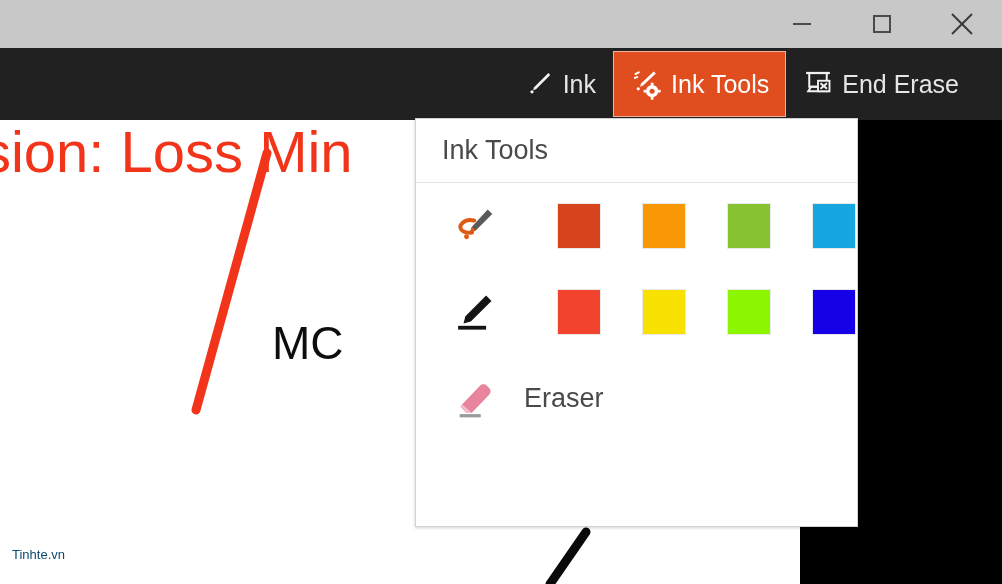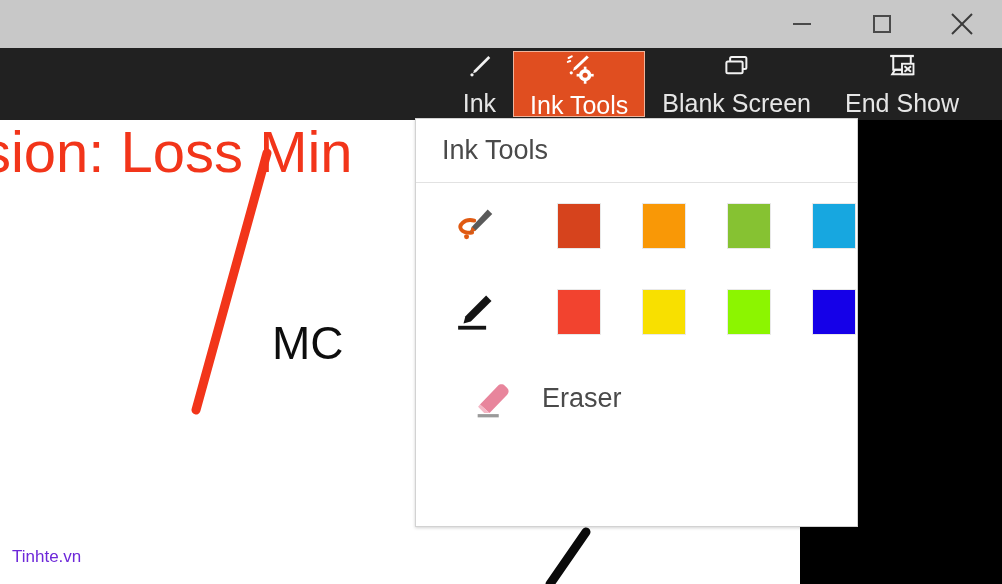--- a/index.html
+++ b/index.html
@@ -33,34 +33,34 @@
     color:#f2351a;white-space:nowrap;
     font-family:"Liberation Sans","DejaVu Sans",sans-serif;
   }
   #slide-label-mc{
     position:absolute;left:272px;top:196px;
     font-size:46px;color:#0d0d0d;white-space:nowrap;
   }
   #ink-layer{position:absolute;left:0;top:0;width:800px;height:464px;}
   #watermark{
     position:absolute;left:12px;top:427px;
-    font-size:17px;color:#6d28d9;
+    font-size:13px;color:#0c4a6e;
   }
   
   #toolbar{
     position:absolute;left:0;top:48px;width:1002px;height:72px;
     background:#212121;
     display:flex;align-items:center;justify-content:flex-end;
     box-sizing:border-box;
   }
   .tbtn{
     height:66px;margin:0 0 0 0;padding:0 16px;
     display:flex;align-items:center;gap:9px;
     color:#e6e6e6;font-size:25px;white-space:nowrap;
-    box-sizing:border-box;background:transparent;border:1px solid transparent;flex-direction:column;
+    box-sizing:border-box;background:transparent;border:1px solid transparent;
   }
   .tbtn .tlabel{line-height:1;}
   .tbtn.active{
     background:#e04e20;border:1px solid #efb49c;color:#ffffff;
   }
   #tb-endshow{margin-right:26px;}
   .tico{display:flex;align-items:center;justify-content:center;}
   .tico svg{display:block;}
   
   #popup{
@@ -80,21 +80,21 @@
     padding-left:22px;box-sizing:border-box;
   }
   .rowicon{width:78px;display:flex;align-items:center;justify-content:flex-start;padding-left:14px;box-sizing:border-box;}
   .swatch{
     width:44px;height:46px;margin-left:41px;
     border:1px solid #e9e9e9;box-sizing:border-box;
   }
   .swatch:first-of-type{margin-left:20px;}
   .menurow{
     height:86px;display:flex;align-items:center;
-    padding-left:40px;box-sizing:border-box;
+    padding-left:22px;box-sizing:border-box;
   }
   .menurow .mlabel{font-size:27px;color:#4a4a4a;margin-left:8px;}
   
   #letterbox-right{
     position:absolute;left:800px;top:120px;width:202px;height:464px;background:#000;
   }
 </style>
 </head>
 <body>
 
@@ -163,42 +163,33 @@
             <rect x="-1" y="4" width="2" height="2.4"></rect>
             <rect x="-6.4" y="-1" width="2.4" height="2"></rect>
             <rect x="4" y="-1" width="2.4" height="2"></rect>
           </g>
         </g>
       </svg>
     </span>
     <span class="tlabel">Ink Tools</span>
   </div>
 
-  <div class="tbtn" id="tb-blank">
-    <span class="tico">
-      <svg width="30" height="30" viewBox="0 0 24 24">
-        <rect x="6.5" y="4" width="13" height="9.5" rx="1.2" fill="none" stroke="#f2f2f2" stroke-width="1.6"></rect>
-        <rect x="3.5" y="7.5" width="13" height="9.5" rx="1.2" fill="#212121" stroke="#f2f2f2" stroke-width="1.6"></rect>
-      </svg>
-    </span>
-    <span class="tlabel">Blank Screen</span>
-  </div>
 
   <div class="tbtn" id="tb-endshow">
     <span class="tico">
       <svg width="30" height="30" viewBox="0 0 24 24">
         <line x1="2.5" y1="3.2" x2="21.5" y2="3.2" stroke="#f2f2f2" stroke-width="1.8"></line>
         <rect x="5" y="3.2" width="14" height="11" fill="none" stroke="#f2f2f2" stroke-width="1.6"></rect>
         <path d="M4.2 17.8 L19.8 17.8 L17.6 14.2 L6.4 14.2 Z" fill="none" stroke="#f2f2f2" stroke-width="1.6"></path>
         <rect x="12" y="9.4" width="9.2" height="8.4" fill="#212121" stroke="#f2f2f2" stroke-width="1.5"></rect>
         <line x1="14" y1="11.4" x2="19.2" y2="15.8" stroke="#f2f2f2" stroke-width="1.6"></line>
         <line x1="19.2" y1="11.4" x2="14" y2="15.8" stroke="#f2f2f2" stroke-width="1.6"></line>
       </svg>
     </span>
-    <span class="tlabel">End Show</span>
+    <span class="tlabel">End Erase</span>
   </div>
 </div>
 
 <div id="popup">
 
   <div id="popup-header">
     <span id="popup-title">Ink Tools</span>
   </div>
 
   <div class="swatch-row">

